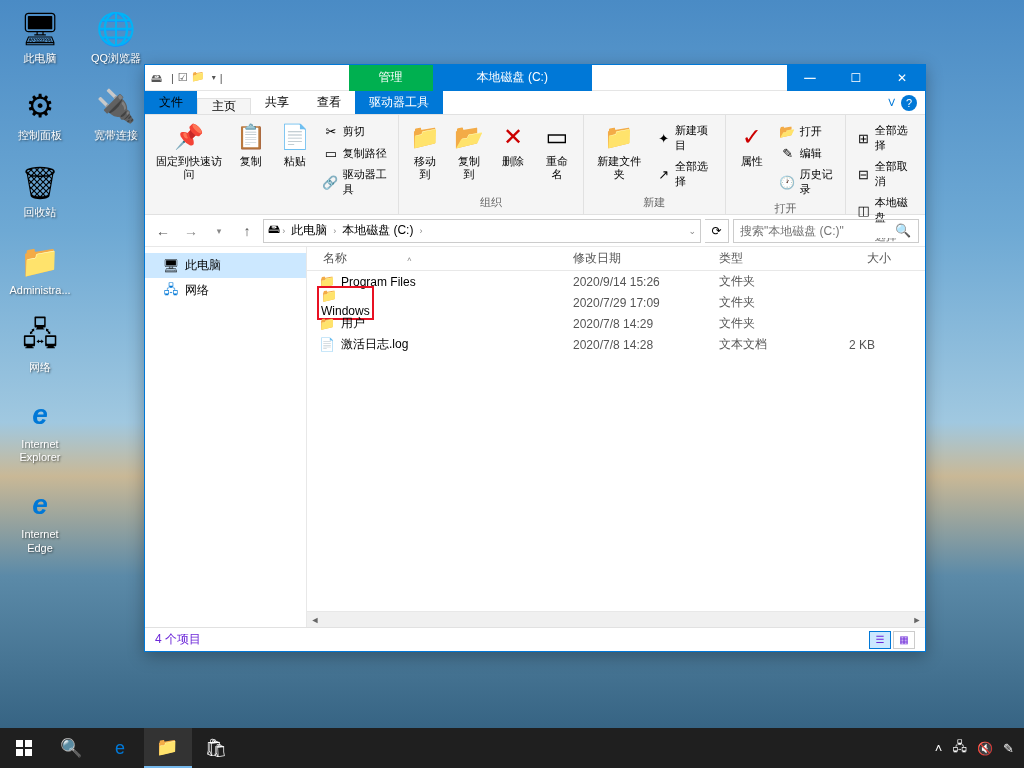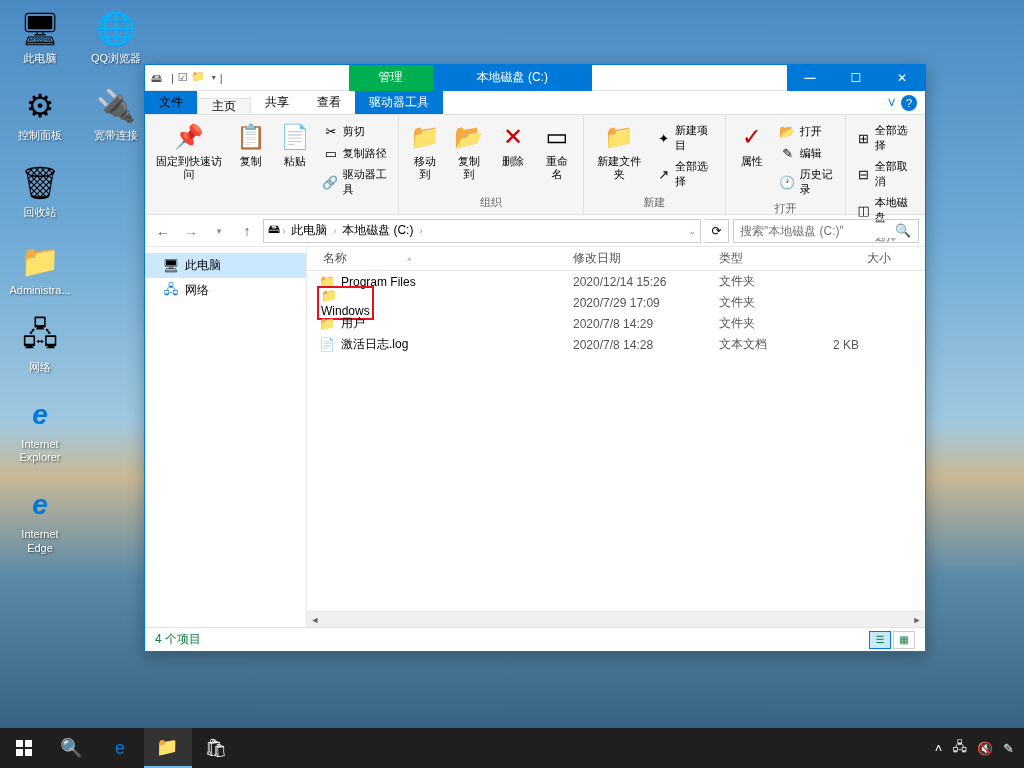--- a/index.html
+++ b/index.html
@@ -60,28 +60,28 @@
 .ch.date { width: 146px; }
 .ch.type { width: 114px; }
 .ch.size { flex: 1; text-align: right; padding-right: 34px; }
 .sort-ind { font-size: 8px; color: #888; margin-left: 60px; }
 .filelist { flex: 1; overflow: auto; }
 .filerow { height: 21px; display: flex; align-items: center; font-size: 12px; cursor: pointer; }
 .fcell { padding: 0 8px; }
 .fcell.name { width: 258px; padding-left: 12px; display: flex; align-items: center; gap: 6px; }
 .fcell.date { width: 146px; color: #555; }
 .fcell.type { width: 114px; color: #555; }
-.fcell.size { flex: 1; text-align: left; padding-right: 34px; color: #555; }
+.fcell.size { flex: 1; text-align: center; padding-right: 34px; color: #555; }
 .ficon { width: 16px; height: 16px; display: flex; align-items: center; justify-content: center; font-size: 13px; }
 .folder-glyph { color: #ffd768; }
 .hl-box { border: 2px solid #e81123; padding: 0 2px; margin-left: -4px; }
 .hscroll { height: 16px; border-top: 1px solid #e8e8e8; background: #f0f0f0; display: flex; align-items: center; }
 .hscroll .arr { width: 16px; height: 16px; display: flex; align-items: center; justify-content: center; font-size: 9px; color: #666; cursor: pointer; }
 .hscroll .track { flex: 1; }
-.statusbar { height: 24px; border-top: 1px solid #e1e1e1; display: flex; align-items: center; padding: 0 10px; font-size: 12px; color: #15803d; }
+.statusbar { height: 24px; border-top: 1px solid #e1e1e1; display: flex; align-items: center; padding: 0 10px; font-size: 12px; color: #6d28d9; }
 .viewbtns { margin-left: auto; display: flex; gap: 2px; }
 .viewbtn { width: 22px; height: 18px; border: 1px solid #ccc; display: flex; align-items: center; justify-content: center; font-size: 10px; cursor: pointer; }
 .viewbtn.active { background: #cce8ff; border-color: #0078d7; }
 .taskbar { position: absolute; bottom: 0; left: 0; right: 0; height: 40px; background: #1f1f1f; display: flex; align-items: center; }
 .tbtn { width: 48px; height: 40px; display: flex; align-items: center; justify-content: center; color: #fff; cursor: pointer; font-size: 18px; }
 .tbtn.active { background: #333; border-bottom: 2px solid #76b9ed; }
 .tray { margin-left: auto; display: flex; align-items: center; gap: 10px; padding-right: 10px; color: #fff; font-size: 12px; }
 .tray .ticon { font-size: 13px; cursor: pointer; }
 .watermark { position: absolute; right: 6px; bottom: 46px; display: flex; align-items: center; gap: 8px; background: rgba(255,255,255,.9); border-radius: 24px 0 0 24px; padding: 6px 10px 6px 14px; }
 .wm-logo { width: 32px; height: 32px; display: grid; grid-template-columns: 1fr 1fr; grid-template-rows: 1fr 1fr; gap: 2px; }
@@ -322,21 +322,21 @@
           <div class="ch date">修改日期</div>
           <div class="ch type">类型</div>
           <div class="ch size">大小</div>
         </div>
         <div class="filelist" id="filelist">
             <div class="filerow">
               <div class="fcell name">
                 <span class="ficon folder-glyph">📁</span>
                 <span>Program Files</span>
               </div>
-              <div class="fcell date">2020/12/14 15:26</div>
+              <div class="fcell date">2020/9/14 15:26</div>
               <div class="fcell type">文件夹</div>
               <div class="fcell size"></div>
             </div>
             <div class="filerow">
               <div class="fcell name" style="padding-left: 14px;">
                 <span class="hl-box"><span class="ficon folder-glyph">📁</span><span>Windows</span></span>
               </div>
               <div class="fcell date">2020/7/29 17:09</div>
               <div class="fcell type">文件夹</div>
               <div class="fcell size"></div>

